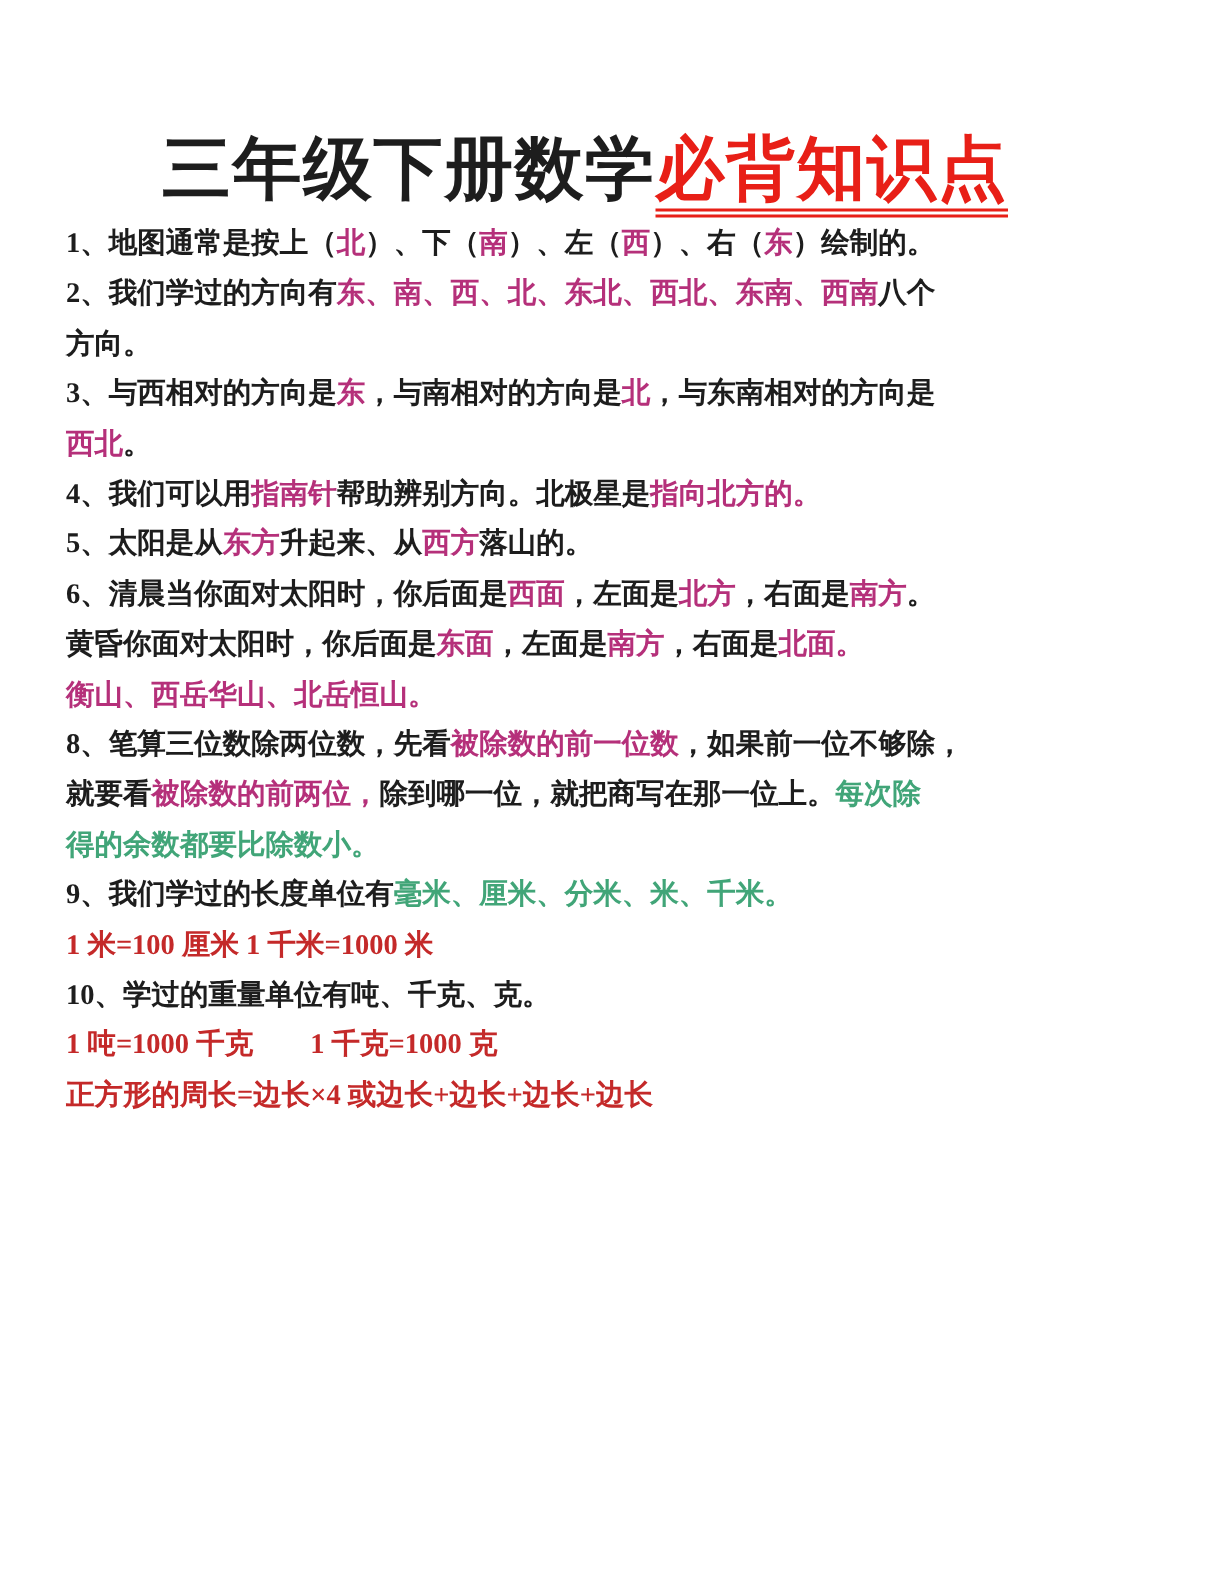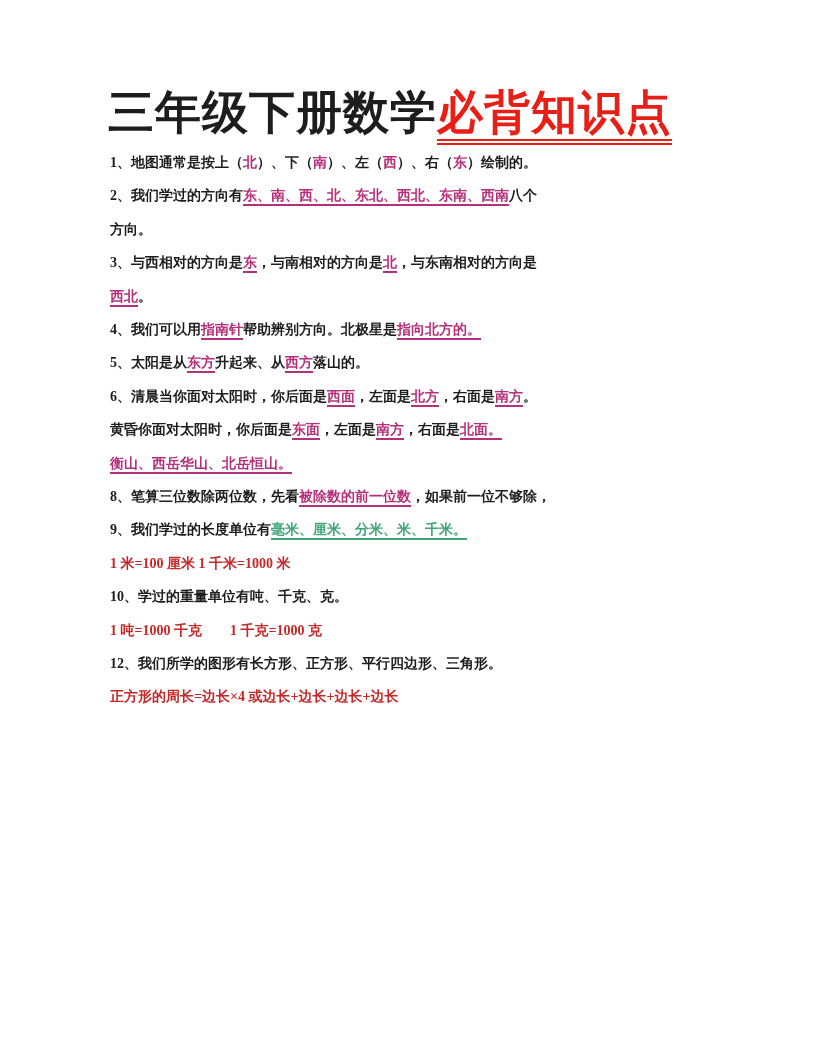--- a/index.html
+++ b/index.html
@@ -31,32 +31,31 @@
     color: var(--c-k, #1d1d1d);
     letter-spacing: 1px;
     white-space: nowrap;
   }
   .title-red {
     color: var(--c-tr, #e81f17);
     border-bottom: 6px double var(--c-tr, #e81f17);
     padding-bottom: 1px;
   }
   .doc-body {
-    margin: 7px 80px 0 110px;
-    font-size: 14px;
+    margin: 7px 80px 0 44px;
+    font-size: 19px;
     line-height: 33.4px;
     font-weight: 600;
   }
   .line { white-space: pre; }
   .s-k { color: var(--c-k, #1d1d1d); }
   .s-m { color: var(--c-m, #b5307a); }
   .s-g { color: var(--c-g, #41a578); }
   .s-r { color: var(--c-r, #c42929); }
   .u {
-    text-decoration: underline;
     text-decoration-thickness: 2px;
     text-underline-offset: 4px;
     text-decoration-skip-ink: none;
   }
 </style>
 </head>
 <body>
 
 <div class="page">
   <div class="clip">
@@ -67,21 +66,22 @@
         <div class="line"><span class="s-k">2、我们学过的方向有</span><span class="s-m u">东、南、西、北、东北、西北、东南、西南</span><span class="s-k">八个</span></div>
         <div class="line"><span class="s-k">方向。</span></div>
         <div class="line"><span class="s-k">3、与西相对的方向是</span><span class="s-m u">东</span><span class="s-k">，与南相对的方向是</span><span class="s-m u">北</span><span class="s-k">，与东南相对的方向是</span></div>
         <div class="line"><span class="s-m u">西北</span><span class="s-k">。</span></div>
         <div class="line"><span class="s-k">4、我们可以用</span><span class="s-m u">指南针</span><span class="s-k">帮助辨别方向。北极星是</span><span class="s-m u">指向北方的。</span></div>
         <div class="line"><span class="s-k">5、太阳是从</span><span class="s-m u">东方</span><span class="s-k">升起来、从</span><span class="s-m u">西方</span><span class="s-k">落山的。</span></div>
         <div class="line"><span class="s-k">6、清晨当你面对太阳时，你后面是</span><span class="s-m u">西面</span><span class="s-k">，左面是</span><span class="s-m u">北方</span><span class="s-k">，右面是</span><span class="s-m u">南方</span><span class="s-k">。</span></div>
         <div class="line"><span class="s-k">黄昏你面对太阳时，你后面是</span><span class="s-m u">东面</span><span class="s-k">，左面是</span><span class="s-m u">南方</span><span class="s-k">，右面是</span><span class="s-m u">北面。</span></div>
         <div class="line"><span class="s-m u">衡山、西岳华山、北岳恒山。</span></div>
         <div class="line"><span class="s-k">8、笔算三位数除两位数，先看</span><span class="s-m u">被除数的前一位数</span><span class="s-k">，如果前一位不够除，</span></div>
+        <div class="line"><span class="s-k">就要看</span><span class="s-m u">被除数的前两位，</span><span class="s-k">除到哪一位，就把</span><span class="s-k u">商写在那一位上</span><span class="s-k">。</span><span class="s-g">每次除</span></div>
+        <div class="line"><span class="s-g">得的余数都要比除数小。</span></div>
         <div class="line"><span class="s-k">9、我们学过的长度单位有</span><span class="s-g u">毫米、厘米、分米、米、千米。</span></div>
         <div class="line"><span class="s-r">1 米=100 厘米 1 千米=1000 米</span></div>
         <div class="line"><span class="s-k">10、学过的重量单位有吨、千克、克。</span></div>
         <div class="line"><span class="s-r">1 吨=1000 千克　　1 千克=1000 克</span></div>
-        <div class="line"><span class="s-k">12、我们所学的图形有长方形、正方形、平行四边形、三角形。</span></div>
         <div class="line"><span class="s-r">正方形的周长=边长×4 或边长+边长+边长+边长</span></div>
       </div>
   </div>
 </div>
 
 </body></html>

